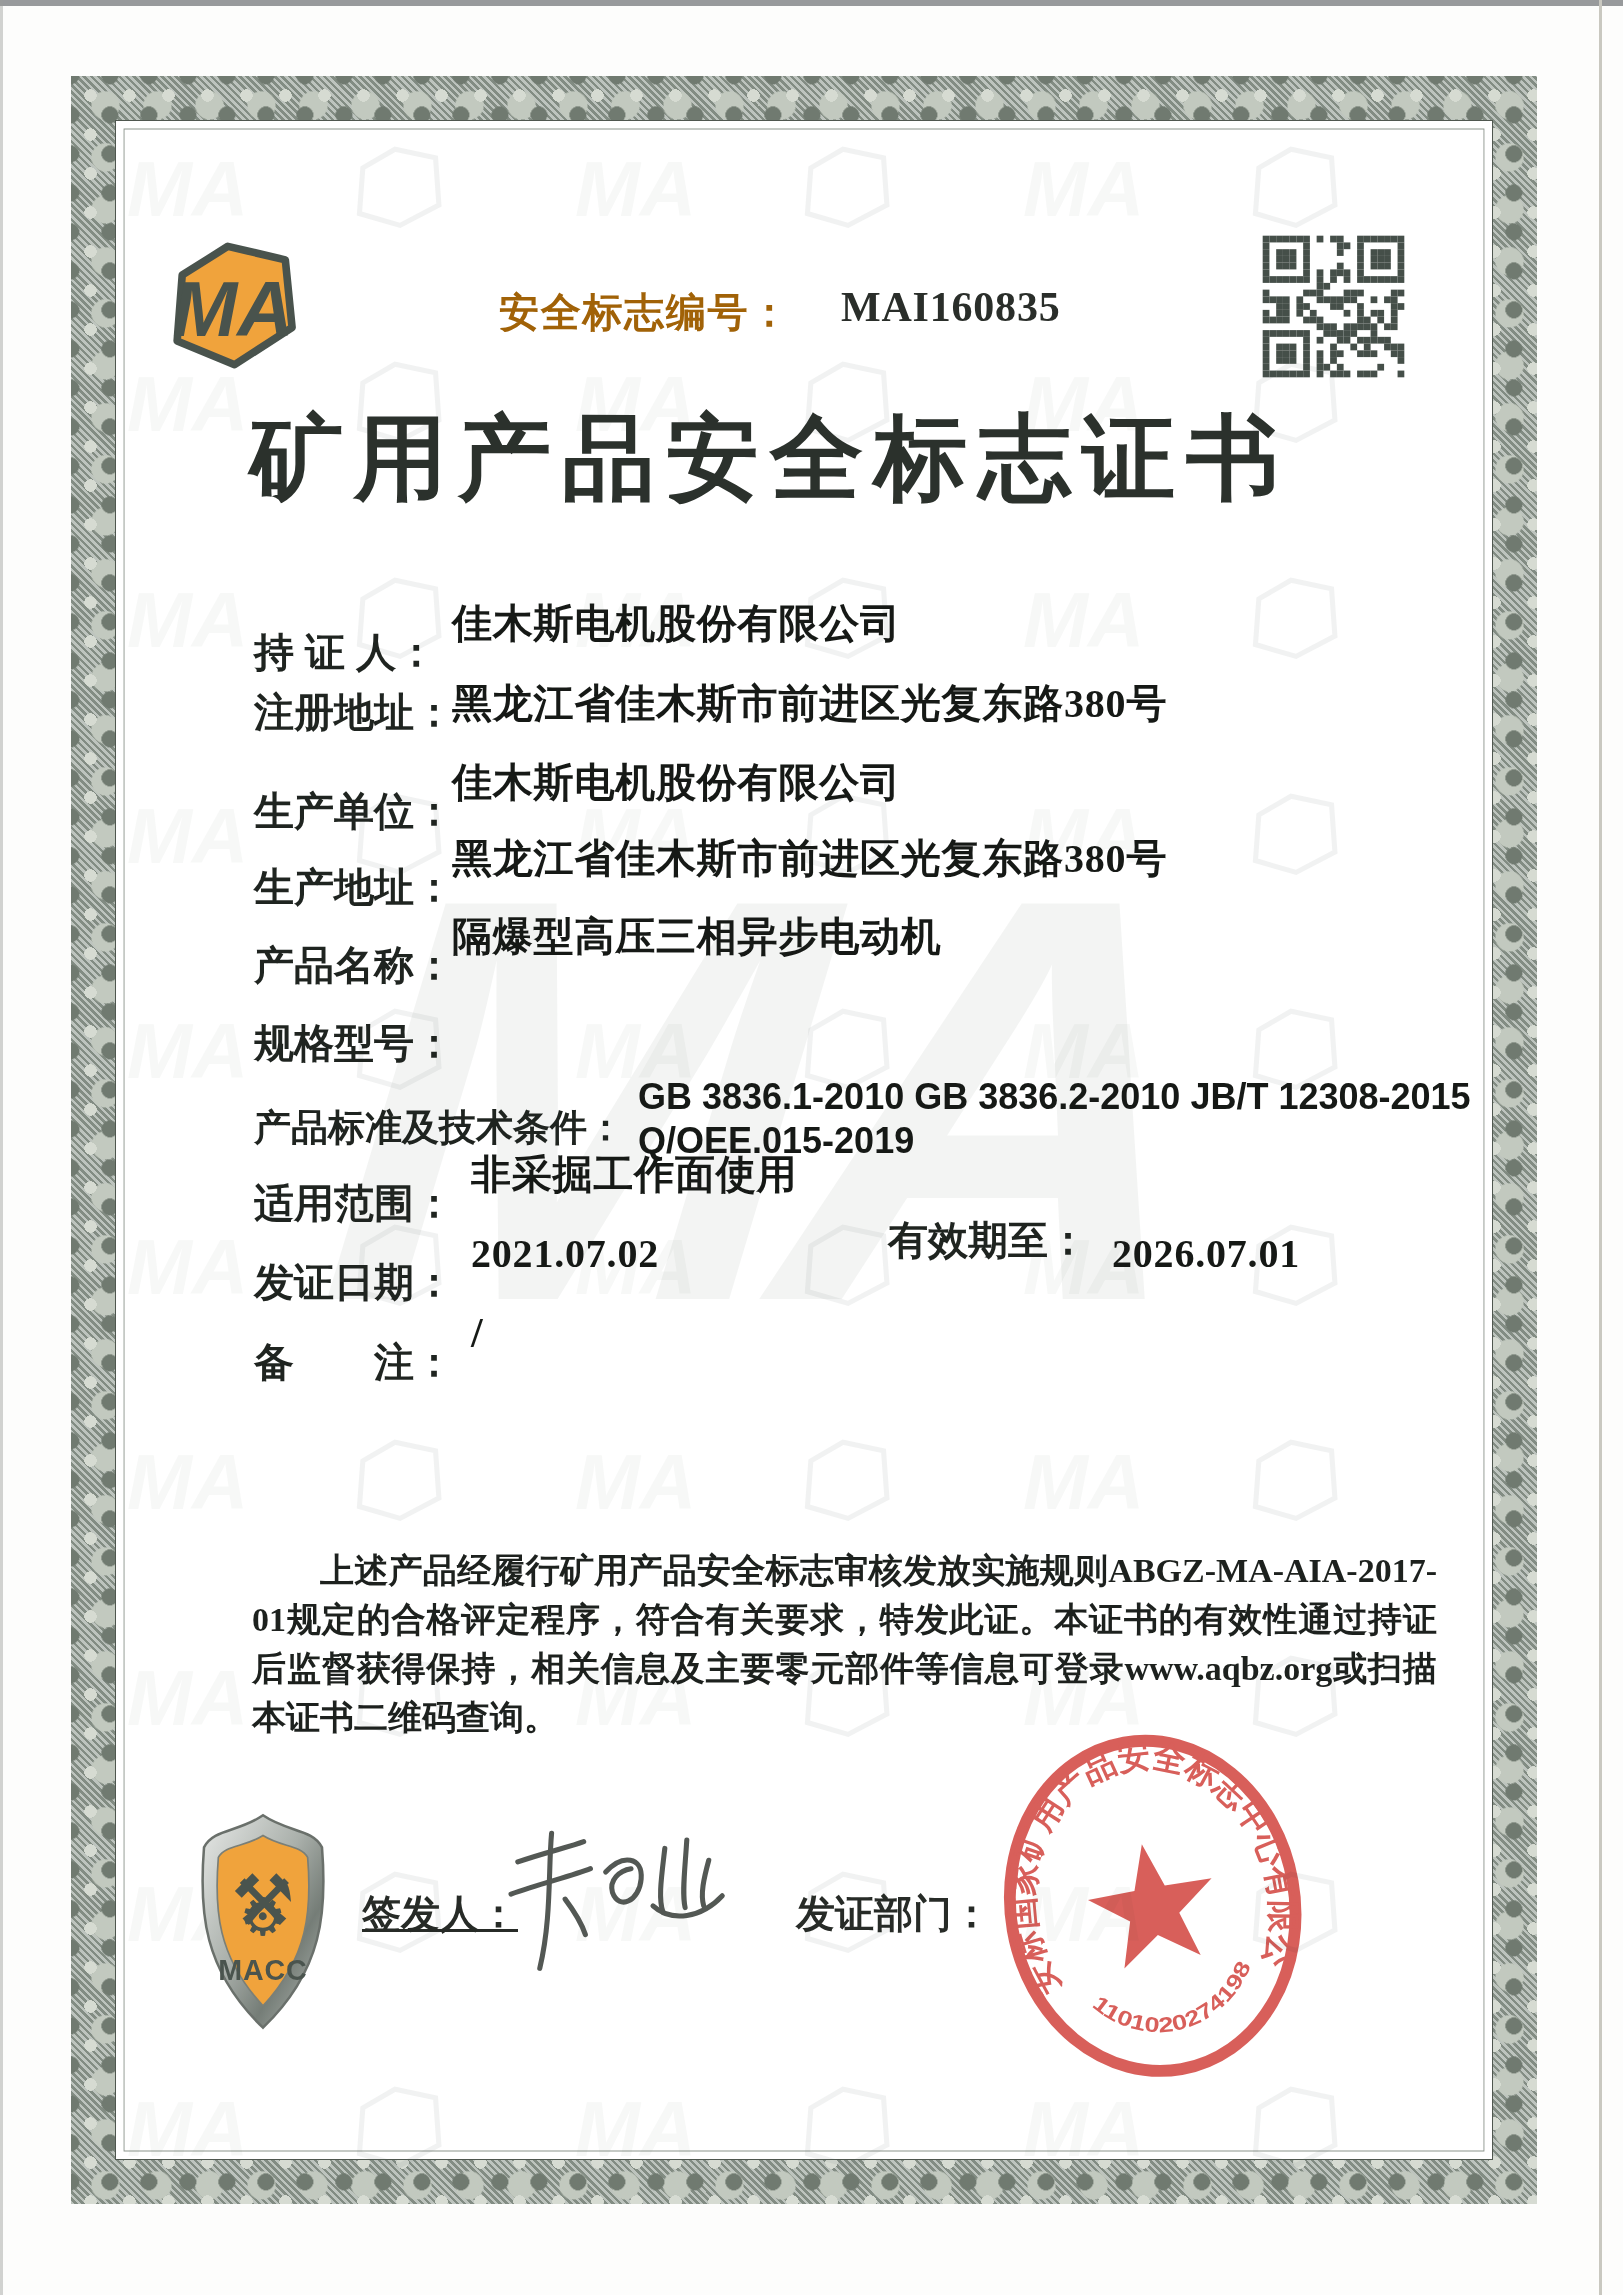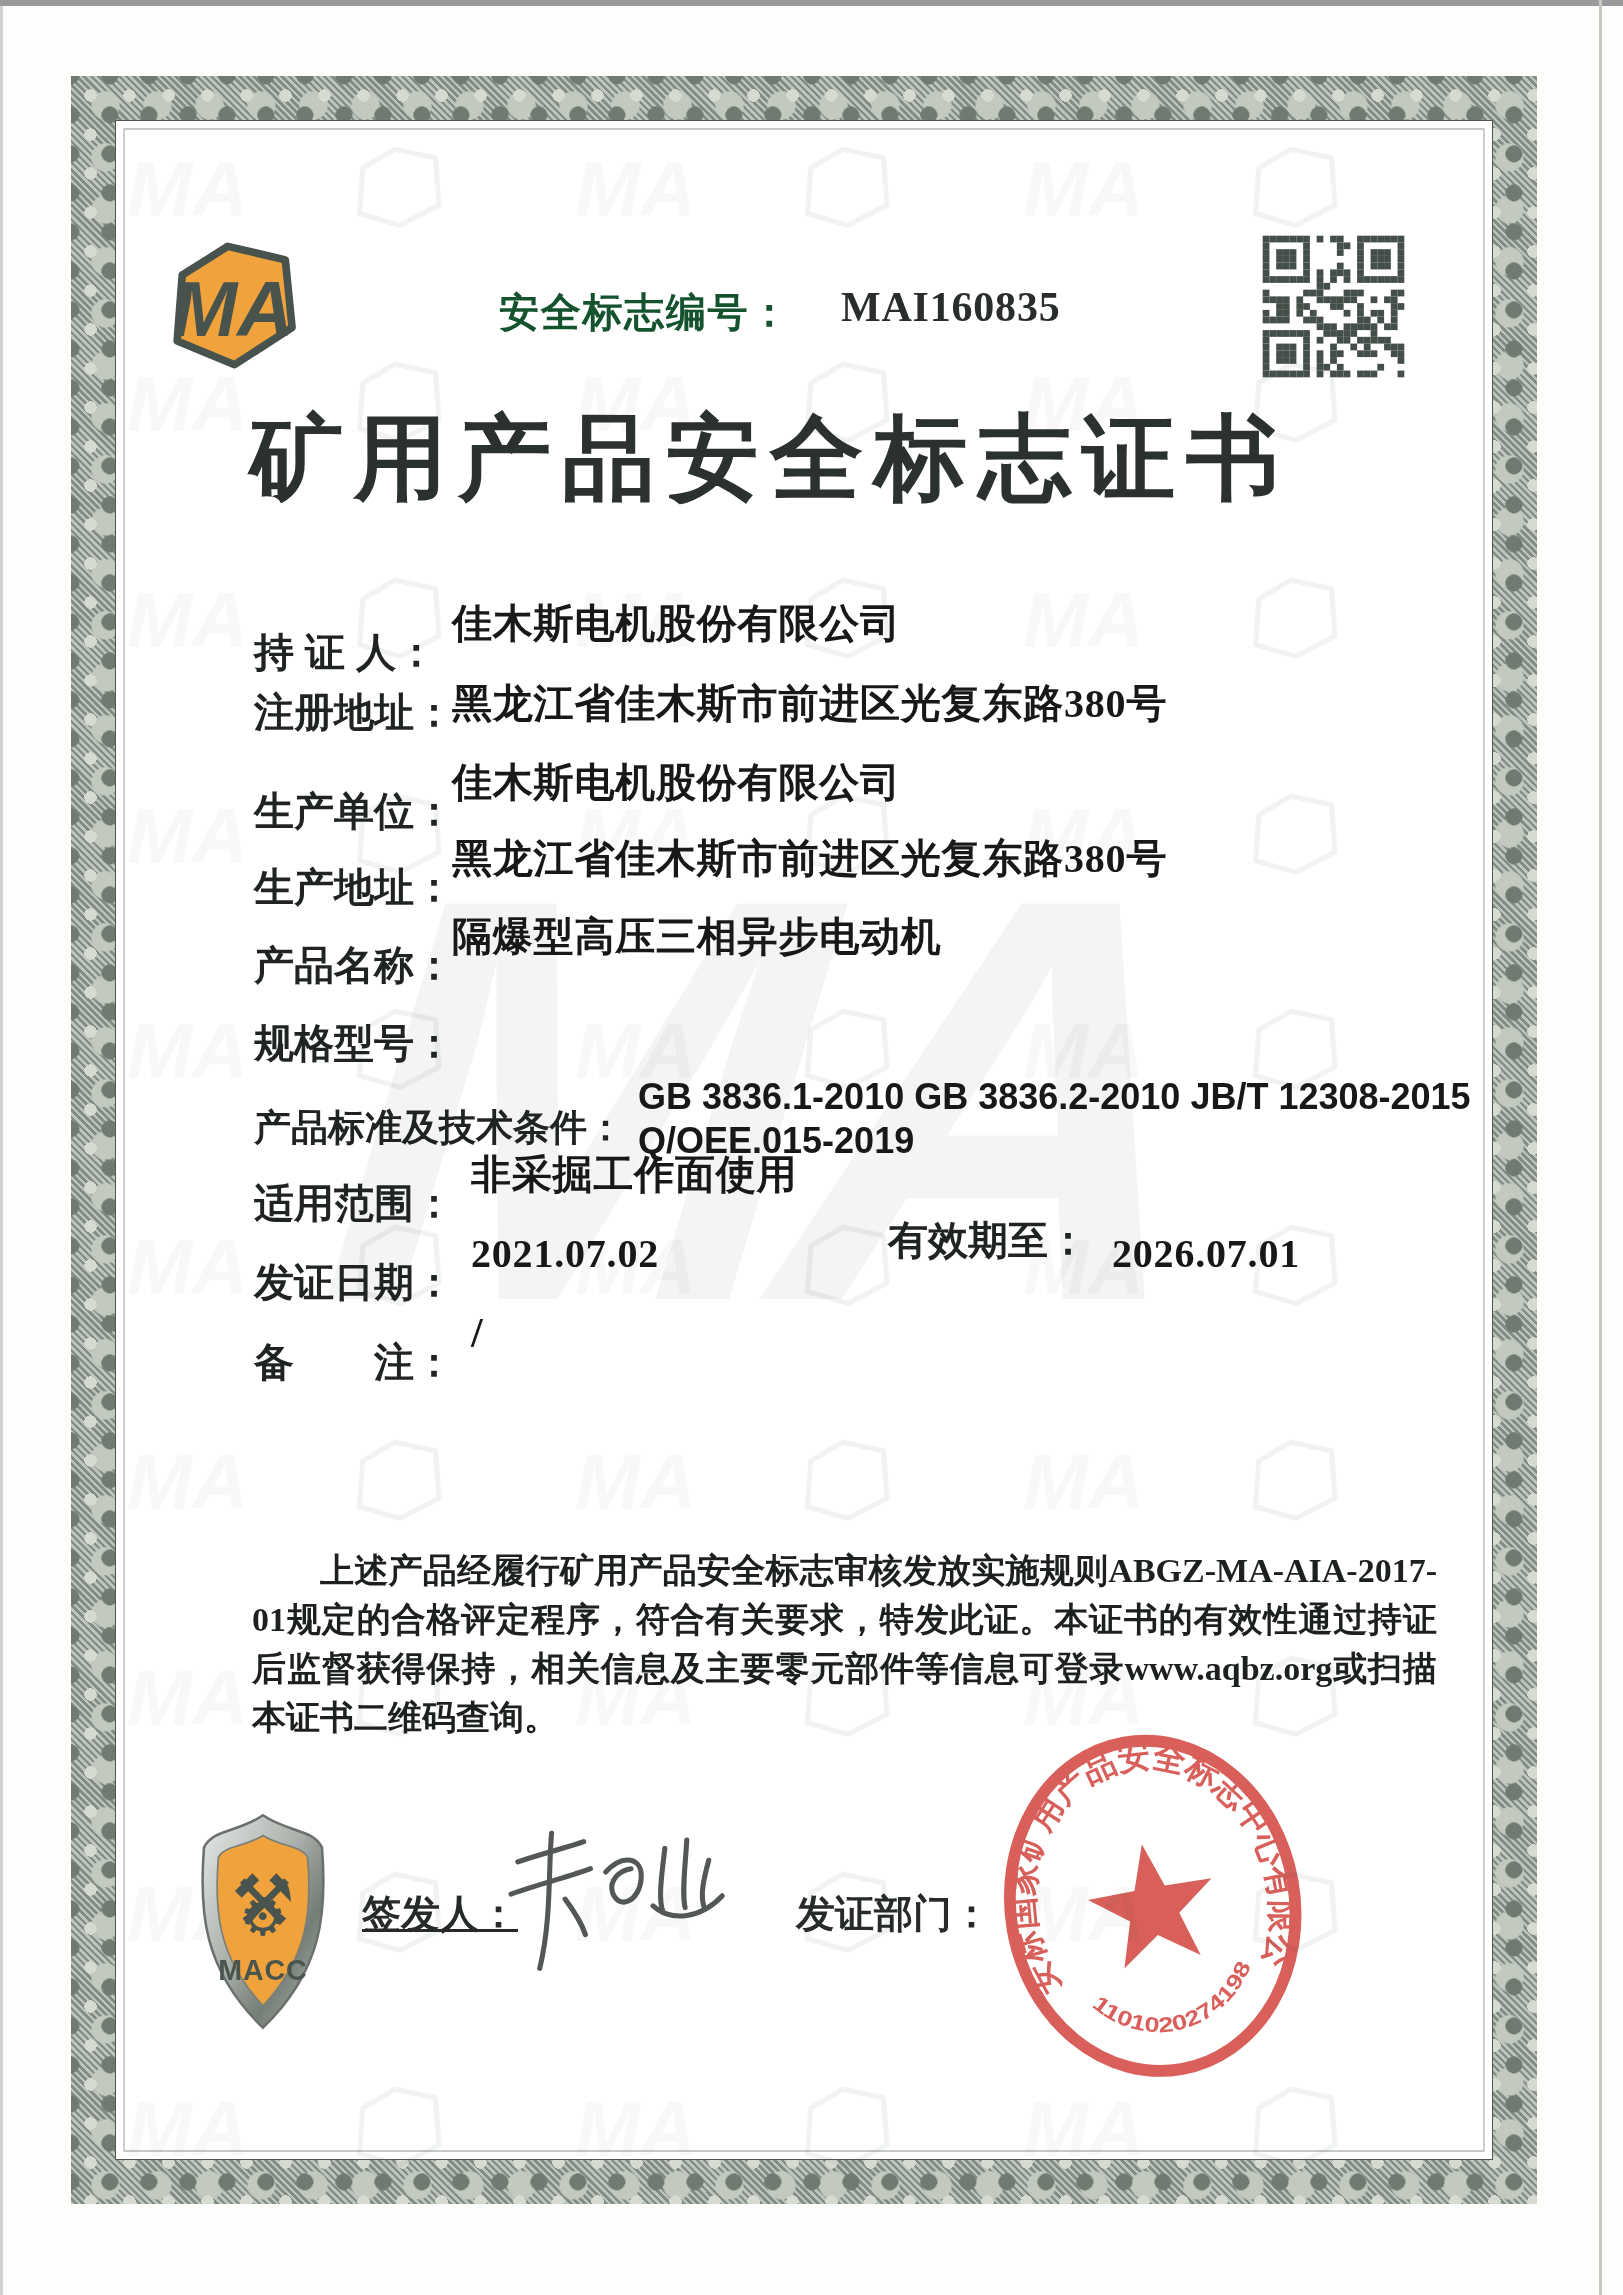--- a/index.html
+++ b/index.html
@@ -33,21 +33,21 @@
     position:absolute;left:338px;top:812px;font-size:575px;line-height:1;
     font-weight:bold;font-style:italic;letter-spacing:-25px;
     color:rgba(92,103,95,.075);transform:skewX(-6deg);
     font-family:"Liberation Sans","DejaVu Sans",sans-serif;pointer-events:none;
   }
   .wm-tile{position:absolute;color:rgba(104,116,106,.05);font-weight:bold;font-style:italic;
     font-family:"Liberation Sans","DejaVu Sans",sans-serif;pointer-events:none;}
   
   .logo-ma{position:absolute;left:167px;top:241px;width:131px;height:129px;}
   .issue-label{
-    position:absolute;left:499px;top:285px;font-size:40px;font-weight:bold;color:#14532d;
+    position:absolute;left:499px;top:285px;font-size:40px;font-weight:bold;color:#a16207;
     font-family:"Liberation Sans","DejaVu Sans",sans-serif;letter-spacing:1.7px;white-space:nowrap;
   }
   .issue-value{position:absolute;left:841px;top:283px;font-size:42px;font-weight:bold;color:#2a2e2a;letter-spacing:0.8px;}
   .qr{position:absolute;left:1261px;top:234px;width:145px;height:145px;}
   .cert-title{
     position:absolute;left:250px;top:396px;font-size:93px;font-weight:bold;color:#2b312c;
     letter-spacing:11px;white-space:nowrap;font-family:"Liberation Serif","DejaVu Serif",serif;
   }
   
   .flabel{

